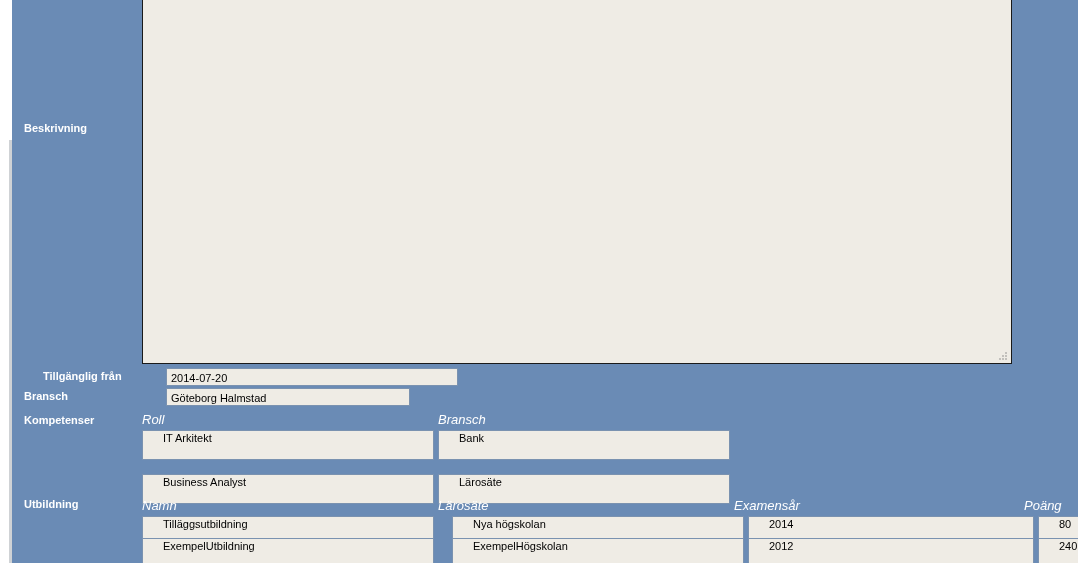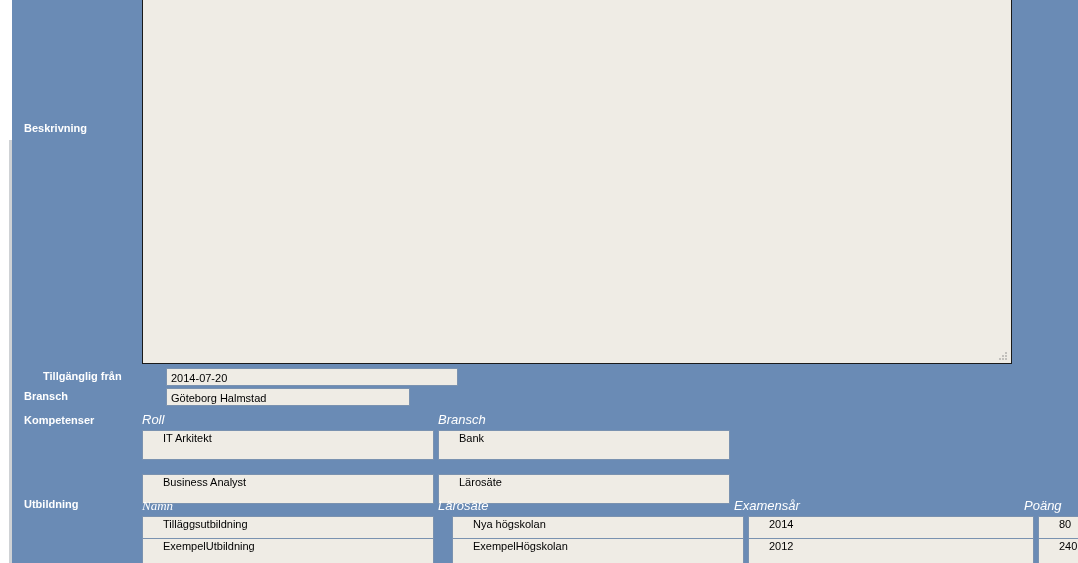--- a/index.html
+++ b/index.html
@@ -171,21 +171,21 @@
     </div>
 
     <div class="row-komp-1">
       <span class="cell komp-roll">IT Arkitekt</span><span class="cell komp-bransch">Bank</span>
     </div>
     <div class="row-komp-3">
       <span class="cell komp-roll">Business Analyst</span><span class="cell komp-bransch">Lärosäte</span>
     </div>
 
     <div class="row-utb-head" style="height:16px;">
-      <span class="subhead" style="left:0;font-family:Liberation Serif, serif;">Namn</span>
+      <span class="subhead" style="left:0;">Namn</span>
       <span class="subhead laro-pos">Lärosäte</span>
       <span class="subhead exam-pos">Examensår</span>
       <span class="subhead poang-pos">Poäng</span>
     </div>
 
     <div class="row-utb-1" style="white-space:nowrap;">
       <span class="cell utb-namn">Tilläggsutbildning</span><span class="cell utb-laro">Nya högskolan</span><span class="cell utb-exam">2014</span><span class="cell utb-poang">80</span>
     </div>
     <div class="row-utb-2" style="white-space:nowrap;">
       <span class="cell utb-namn">ExempelUtbildning</span><span class="cell utb-laro">ExempelHögskolan</span><span class="cell utb-exam">2012</span><span class="cell utb-poang">240</span>

